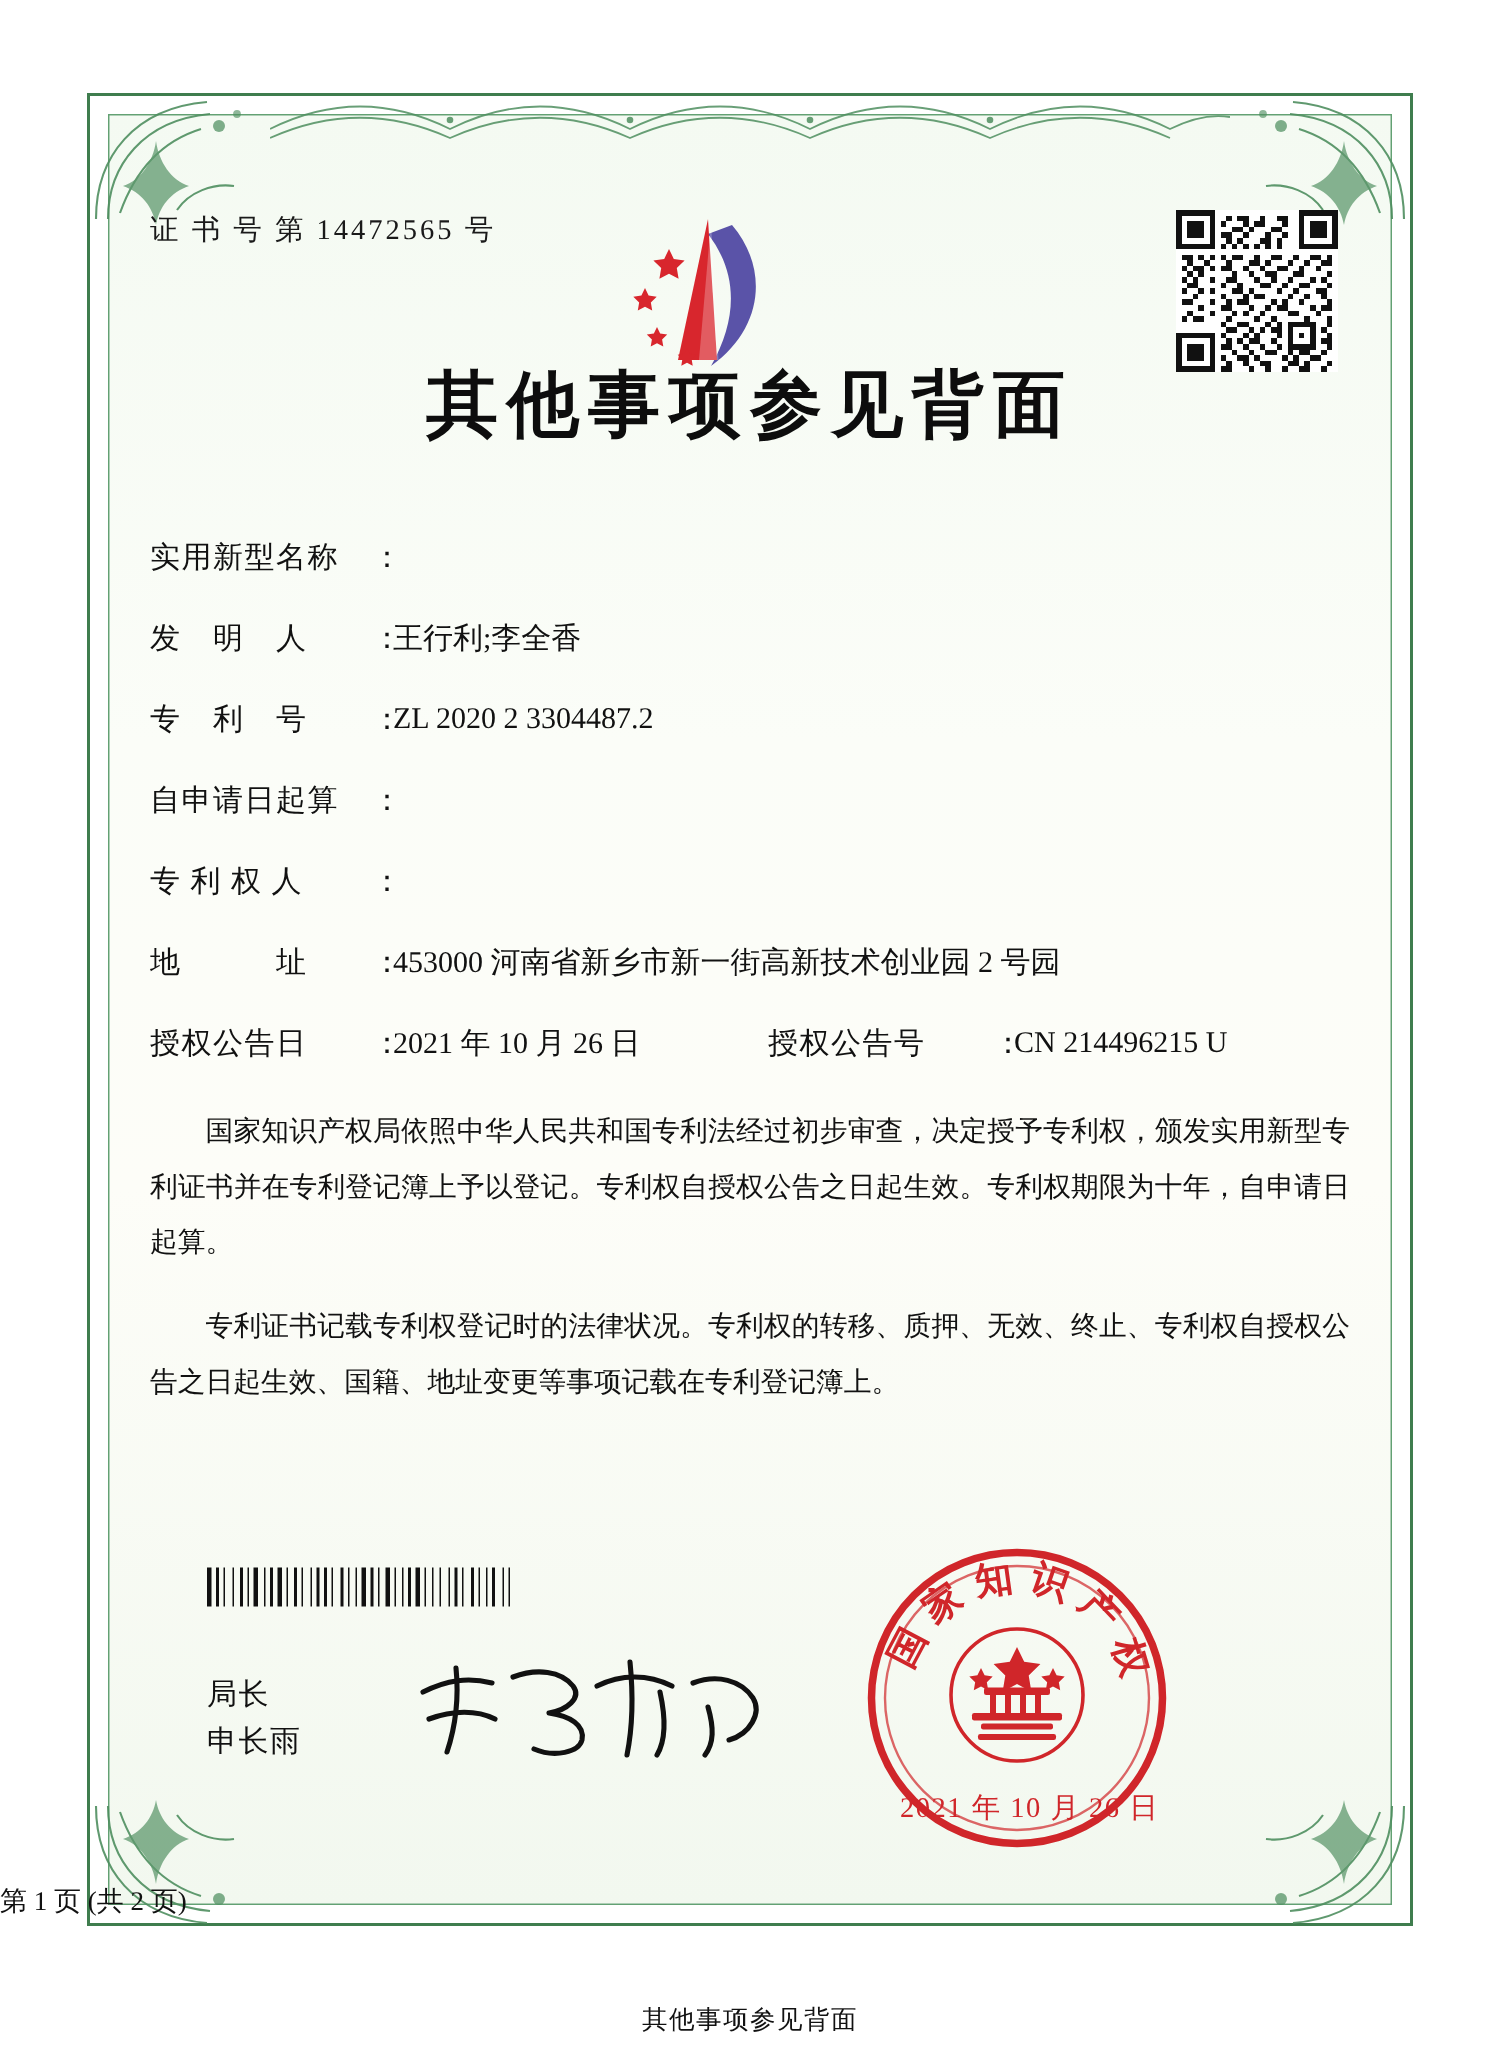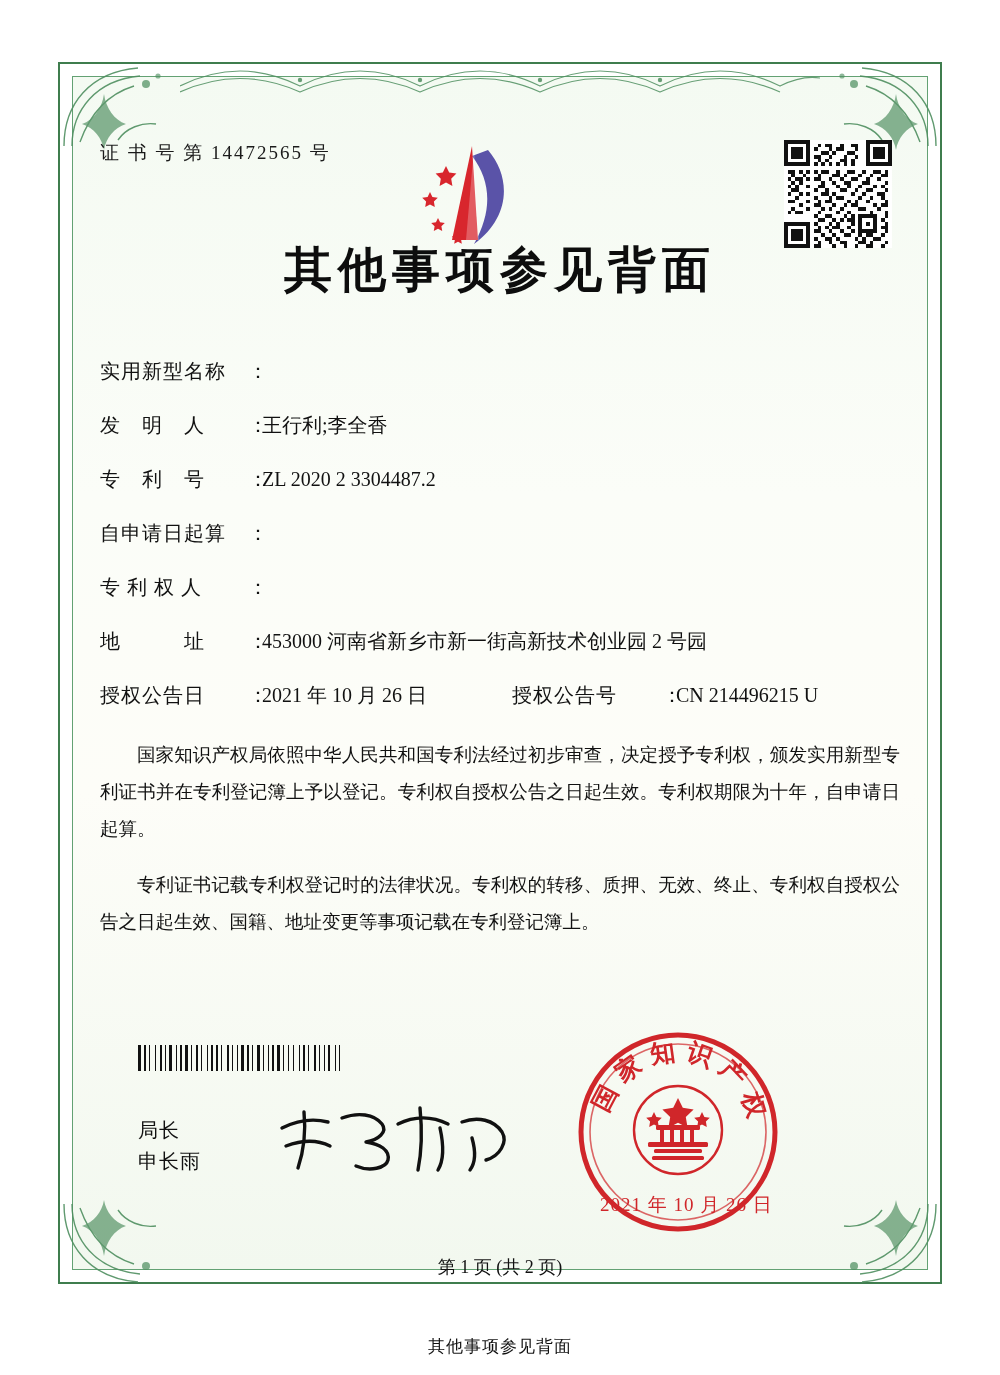--- a/index.html
+++ b/index.html
@@ -188,21 +188,20 @@
     left: 600px; top: 1192px;
     font-size: 19px;
     color: #d0262a;
     letter-spacing: 1px;
   }
 
   .page-num {
     position: absolute;
     left: 0; right: 0;
     top: 1255px;
-    text-align: center;
     font-size: 18px;
     color: #111;
   }
   .footnote {
     position: absolute;
     left: 0; right: 0;
     top: 1335px;
     text-align: center;
     font-size: 17px;
     color: #111;

